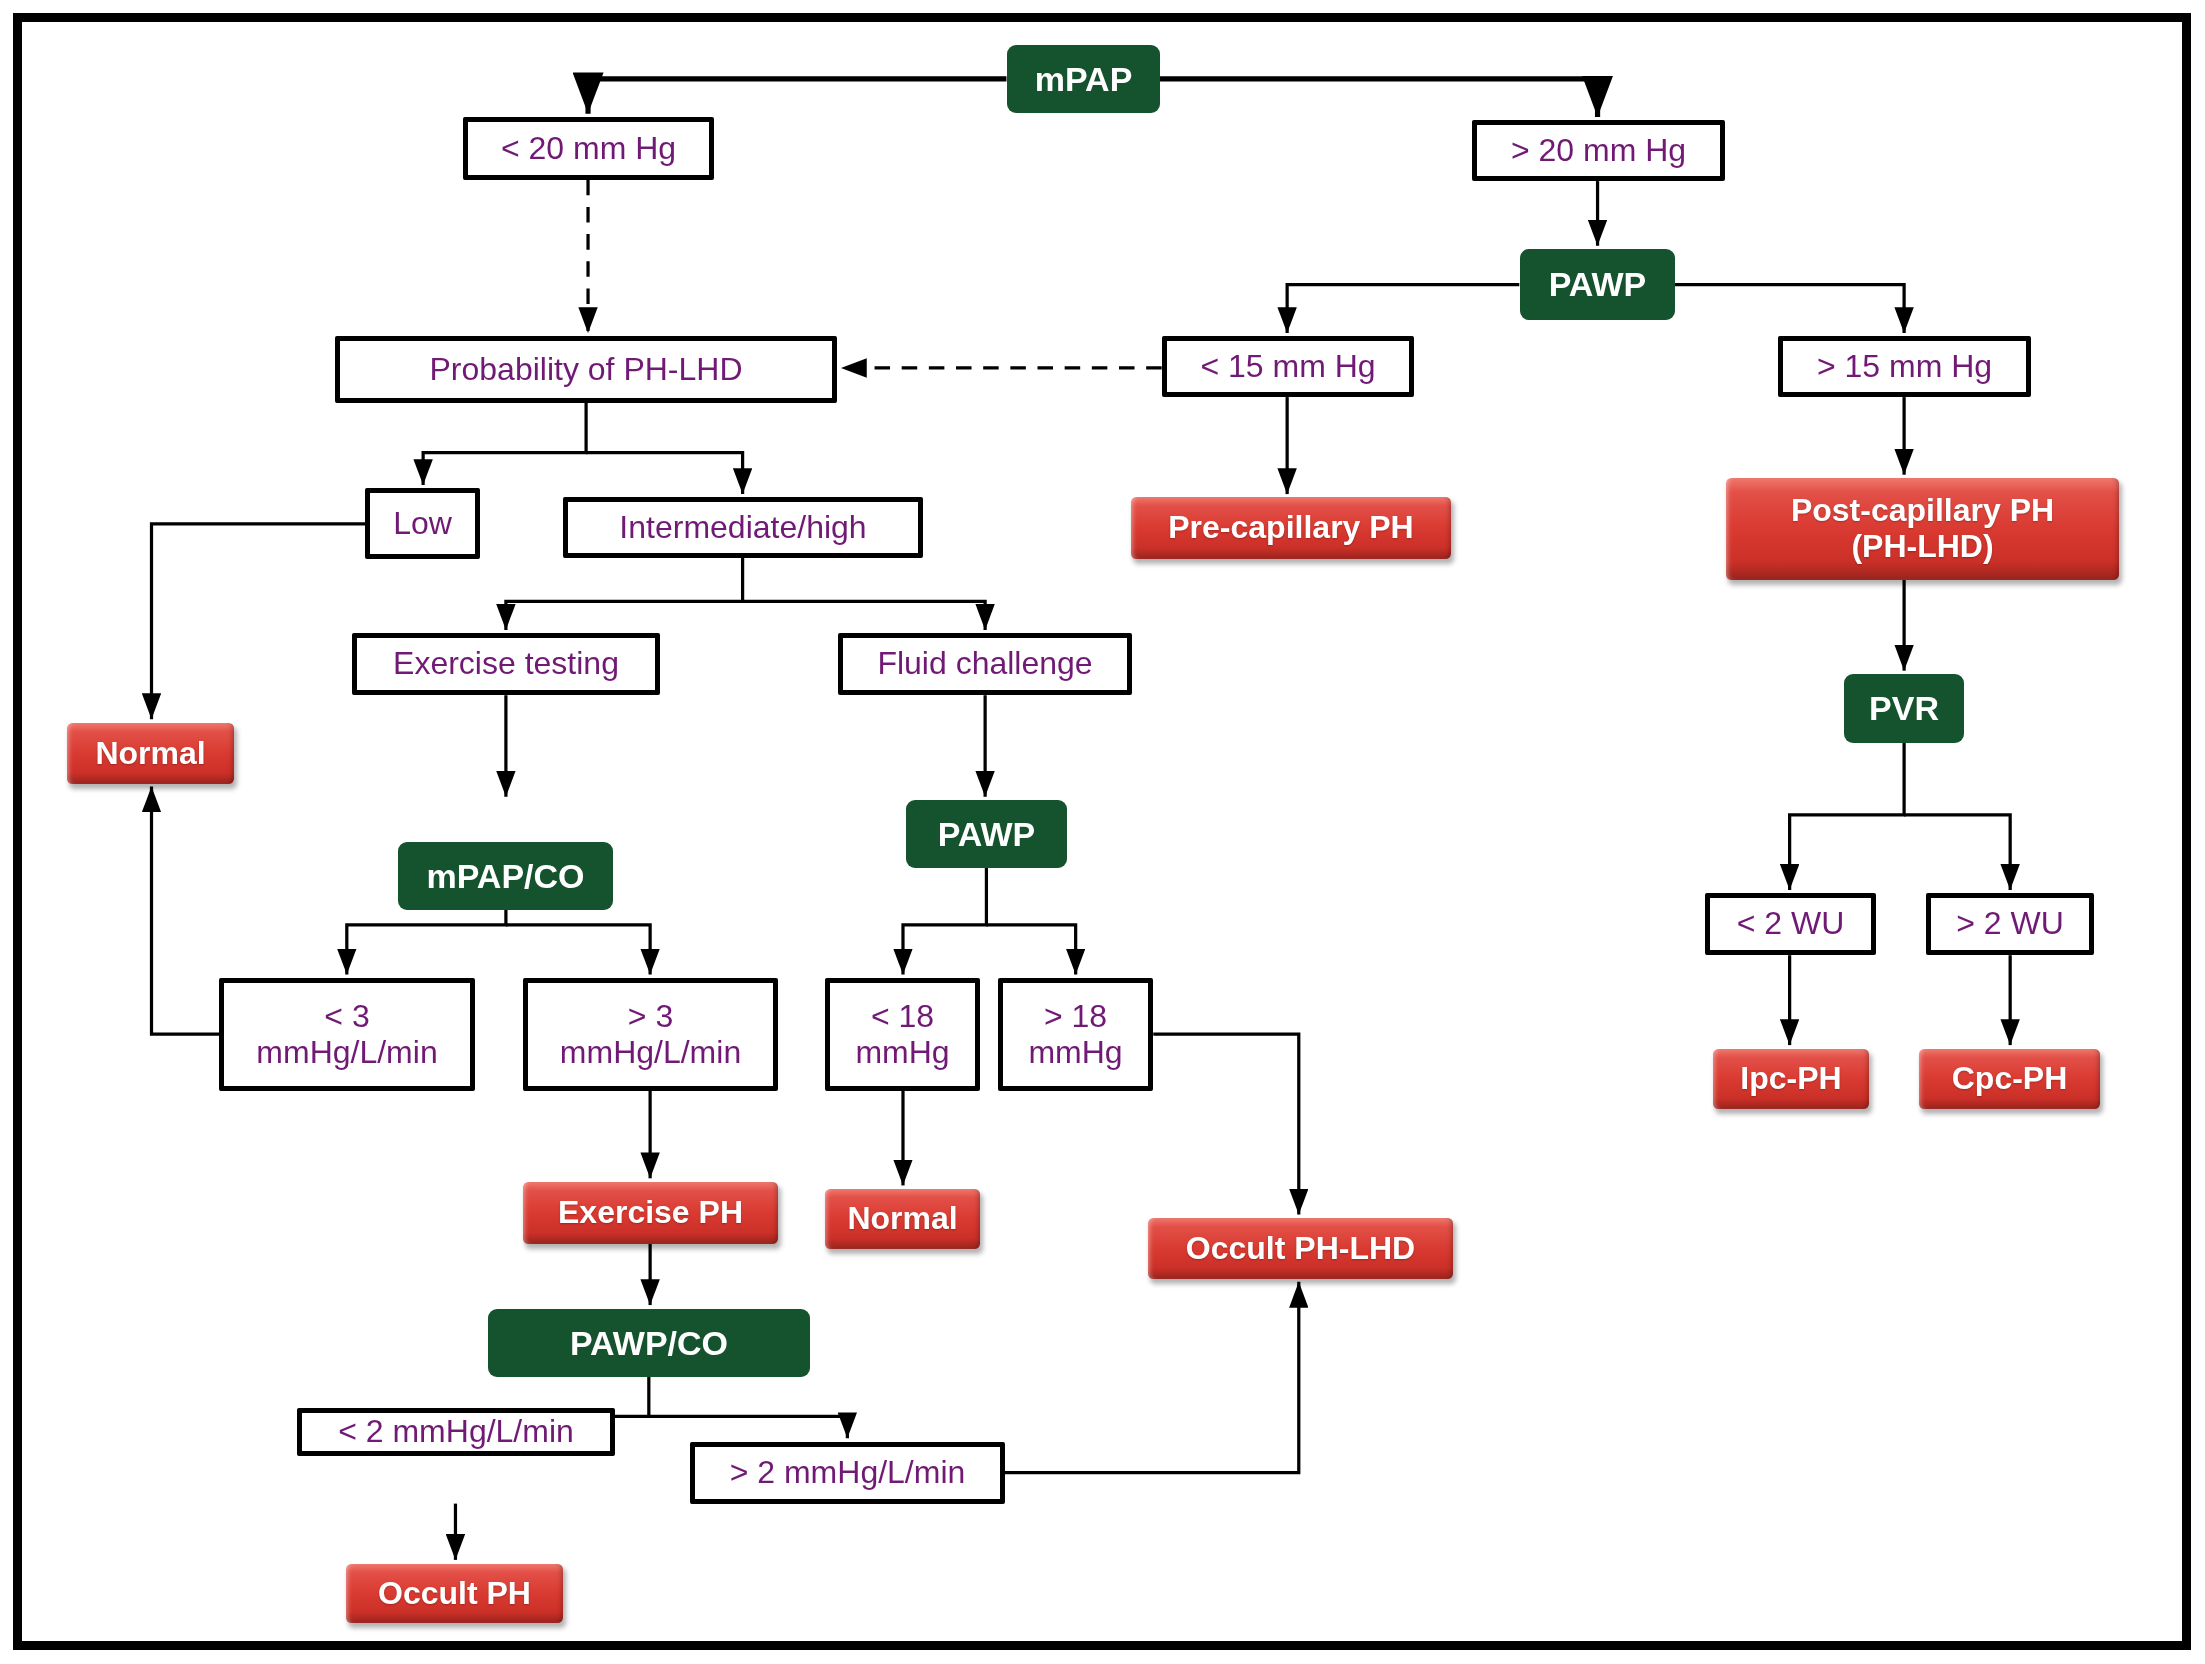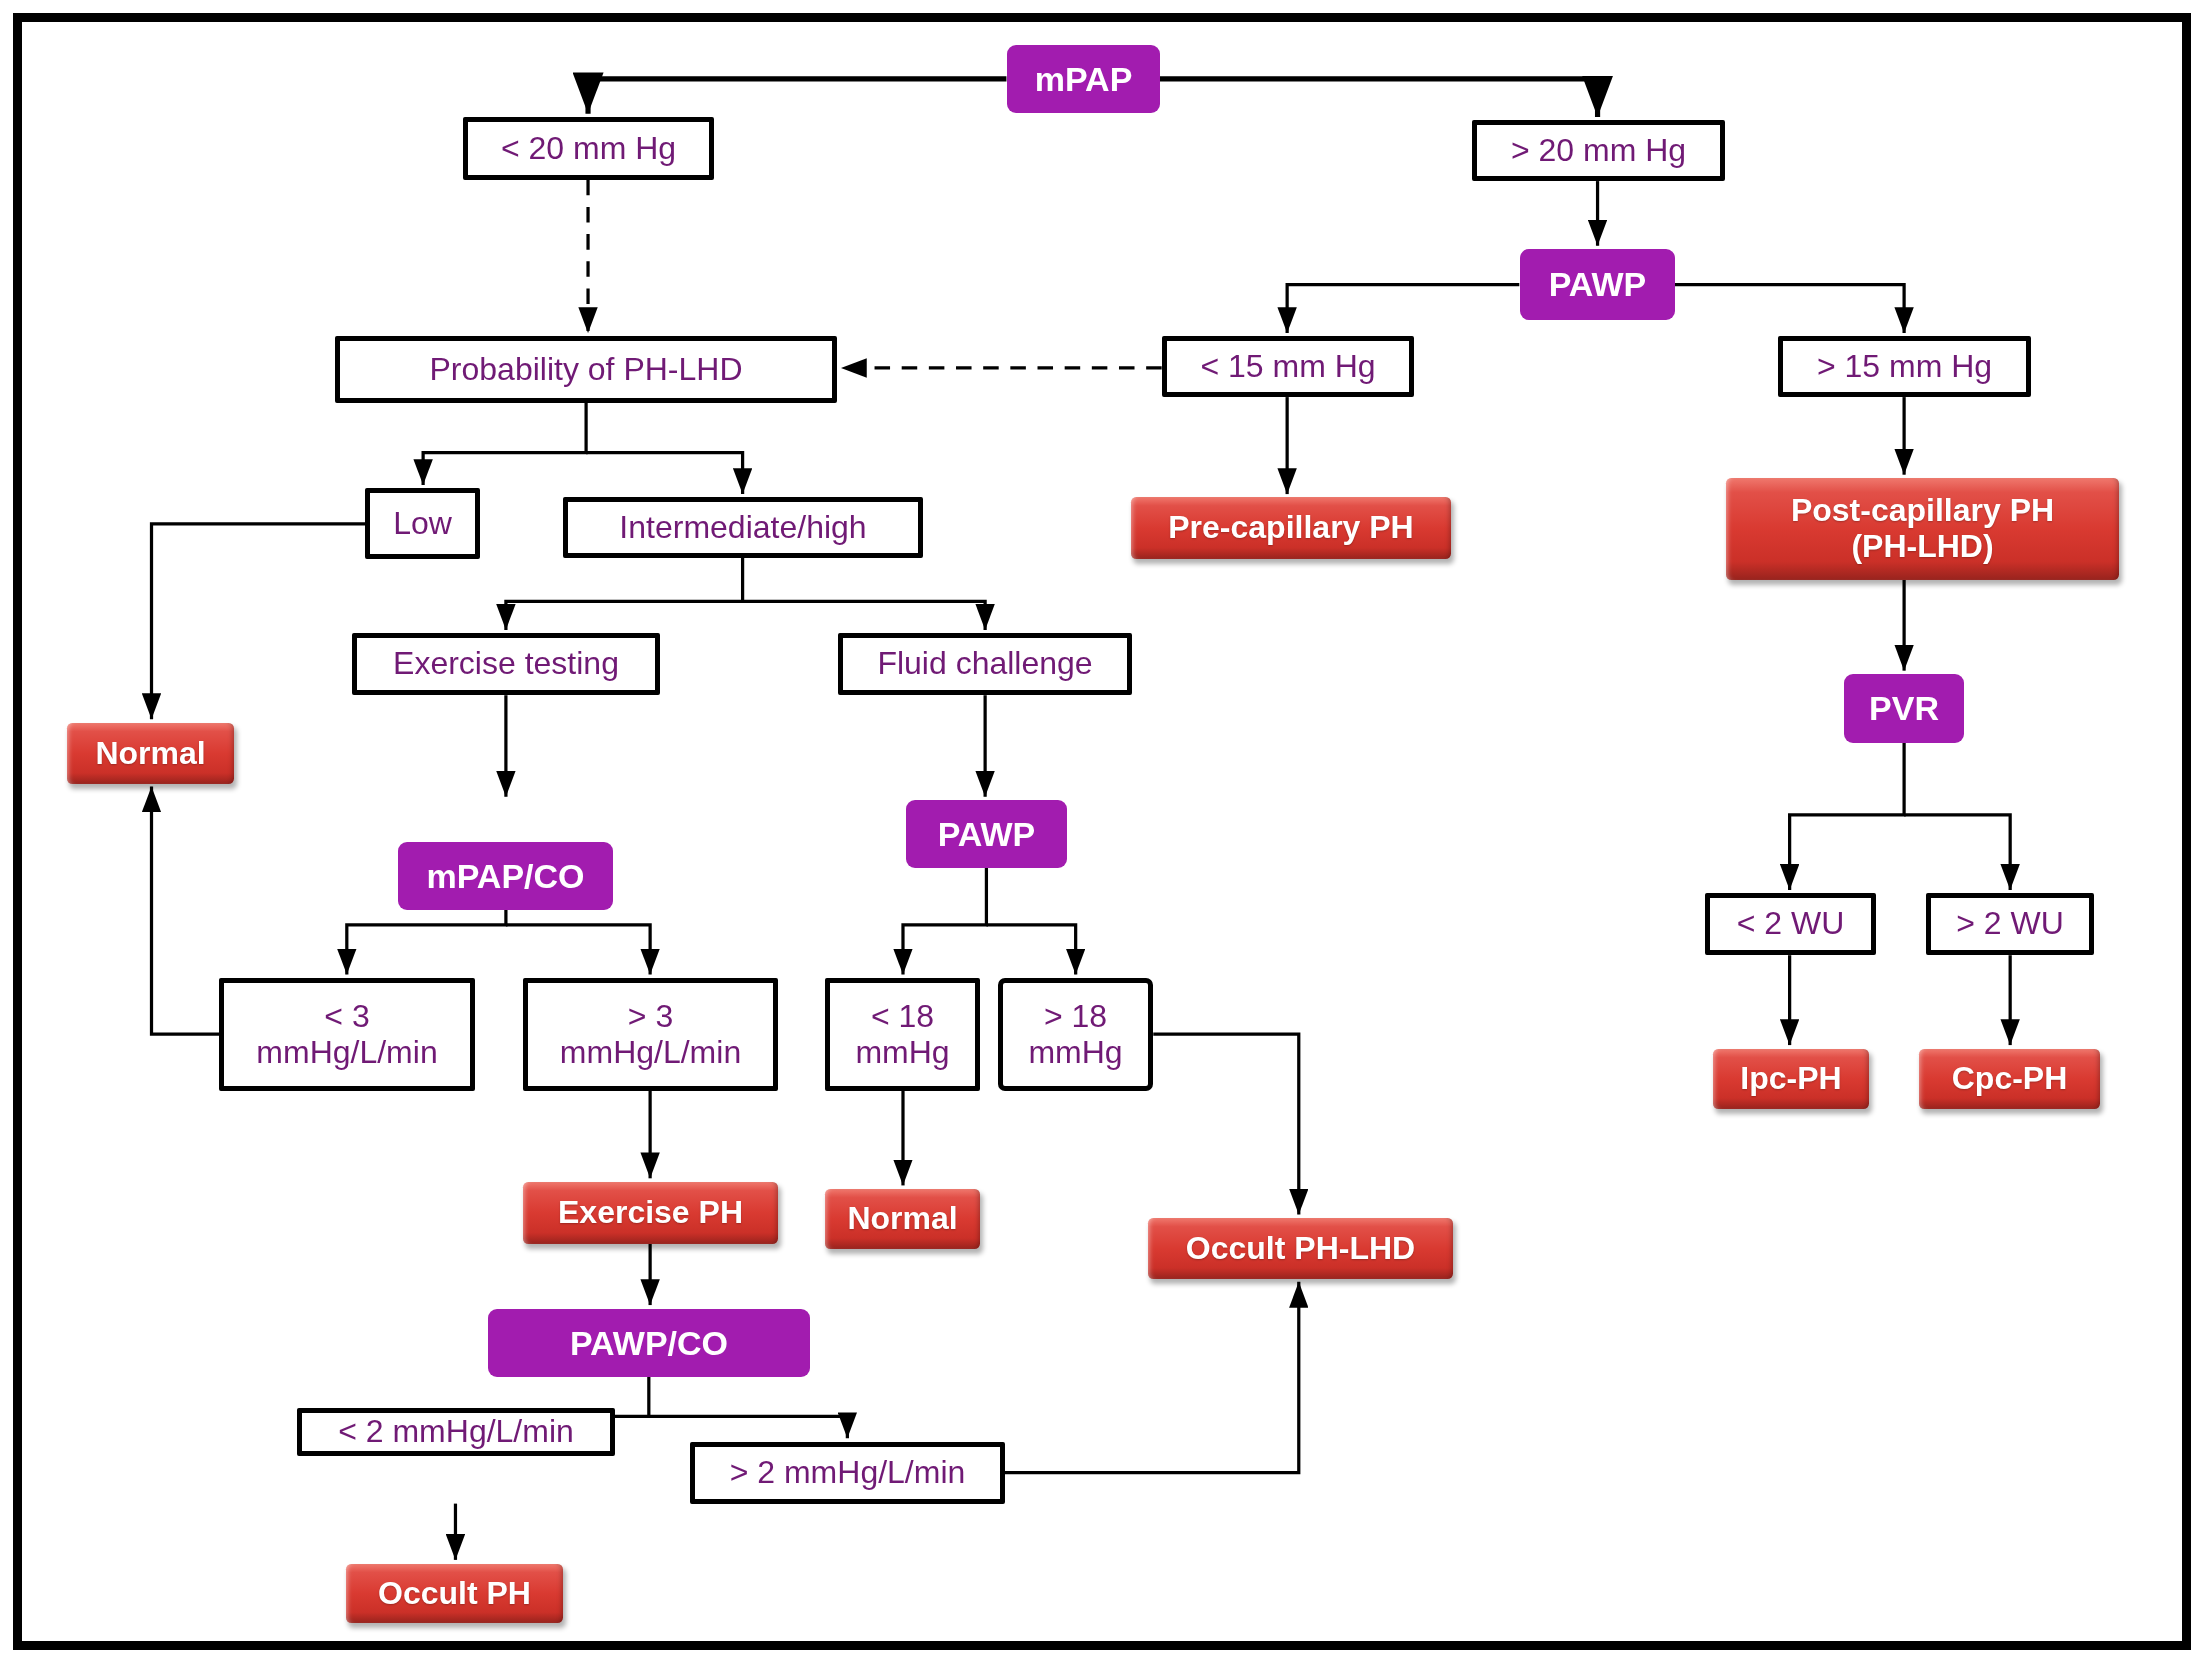--- a/index.html
+++ b/index.html
@@ -24,21 +24,21 @@
     box-sizing:border-box;
   }
   .box-white{
     background:#ffffff;
     border:5.8px solid #000000;
     color:#701a75;
     font-size:32px;
     border-radius:1.9px;
   }
   .box-black{
-    background:#a21caf;
+    background:#14532d;
     color:#ffffff;
     font-weight:bold;
     font-size:34px;
     border-radius:9px;
   }
   .box-red{
     background:linear-gradient(180deg,#f0786d 0%,#e25048 14%,#d93a31 50%,#cb3028 82%,#98231d 100%);
     color:#ffffff;
     font-weight:bold;
     font-size:32px;
@@ -126,21 +126,21 @@
   <div class="node box-white" style="left:838px;top:633px;width:294px;height:62px;">Fluid challenge</div>
   <div class="node box-red" style="left:67px;top:723px;width:167px;height:61px;">Normal</div>
   <div class="node box-black" style="left:398px;top:800px;width:215px;height:68px;margin-top:42px;">mPAP/CO</div>
   <div class="node box-black" style="left:906px;top:800px;width:161px;height:68px;">PAWP</div>
   <div class="node box-white" style="left:219px;top:978px;width:256px;height:113px;">&lt; 3
 mmHg/L/min</div>
   <div class="node box-white" style="left:523px;top:978px;width:255px;height:113px;">&gt; 3
 mmHg/L/min</div>
   <div class="node box-white" style="left:825px;top:978px;width:155px;height:113px;">&lt; 18
 mmHg</div>
-  <div class="node box-white" style="left:998px;top:978px;width:155px;height:113px;border-radius:7px;">&gt; 18
+  <div class="node box-white" style="left:998px;top:978px;width:155px;height:113px;">&gt; 18
 mmHg</div>
   <div class="node box-red" style="left:523px;top:1182px;width:255px;height:62px;">Exercise PH</div>
   <div class="node box-red" style="left:825px;top:1189px;width:155px;height:60px;">Normal</div>
   <div class="node box-red" style="left:1148px;top:1218px;width:305px;height:61px;">Occult PH-LHD</div>
   <div class="node box-black" style="left:488px;top:1309px;width:322px;height:68px;">PAWP/CO</div>
   <div class="node box-white" style="left:297px;top:1408px;width:318px;height:48px;text-align:right;">&lt; 2 mmHg/L/min</div>
   <div class="node box-white" style="left:690px;top:1442px;width:315px;height:62px;">&gt; 2 mmHg/L/min</div>
   <div class="node box-red" style="left:346px;top:1564px;width:217px;height:59px;">Occult PH</div>
 
 </div>

